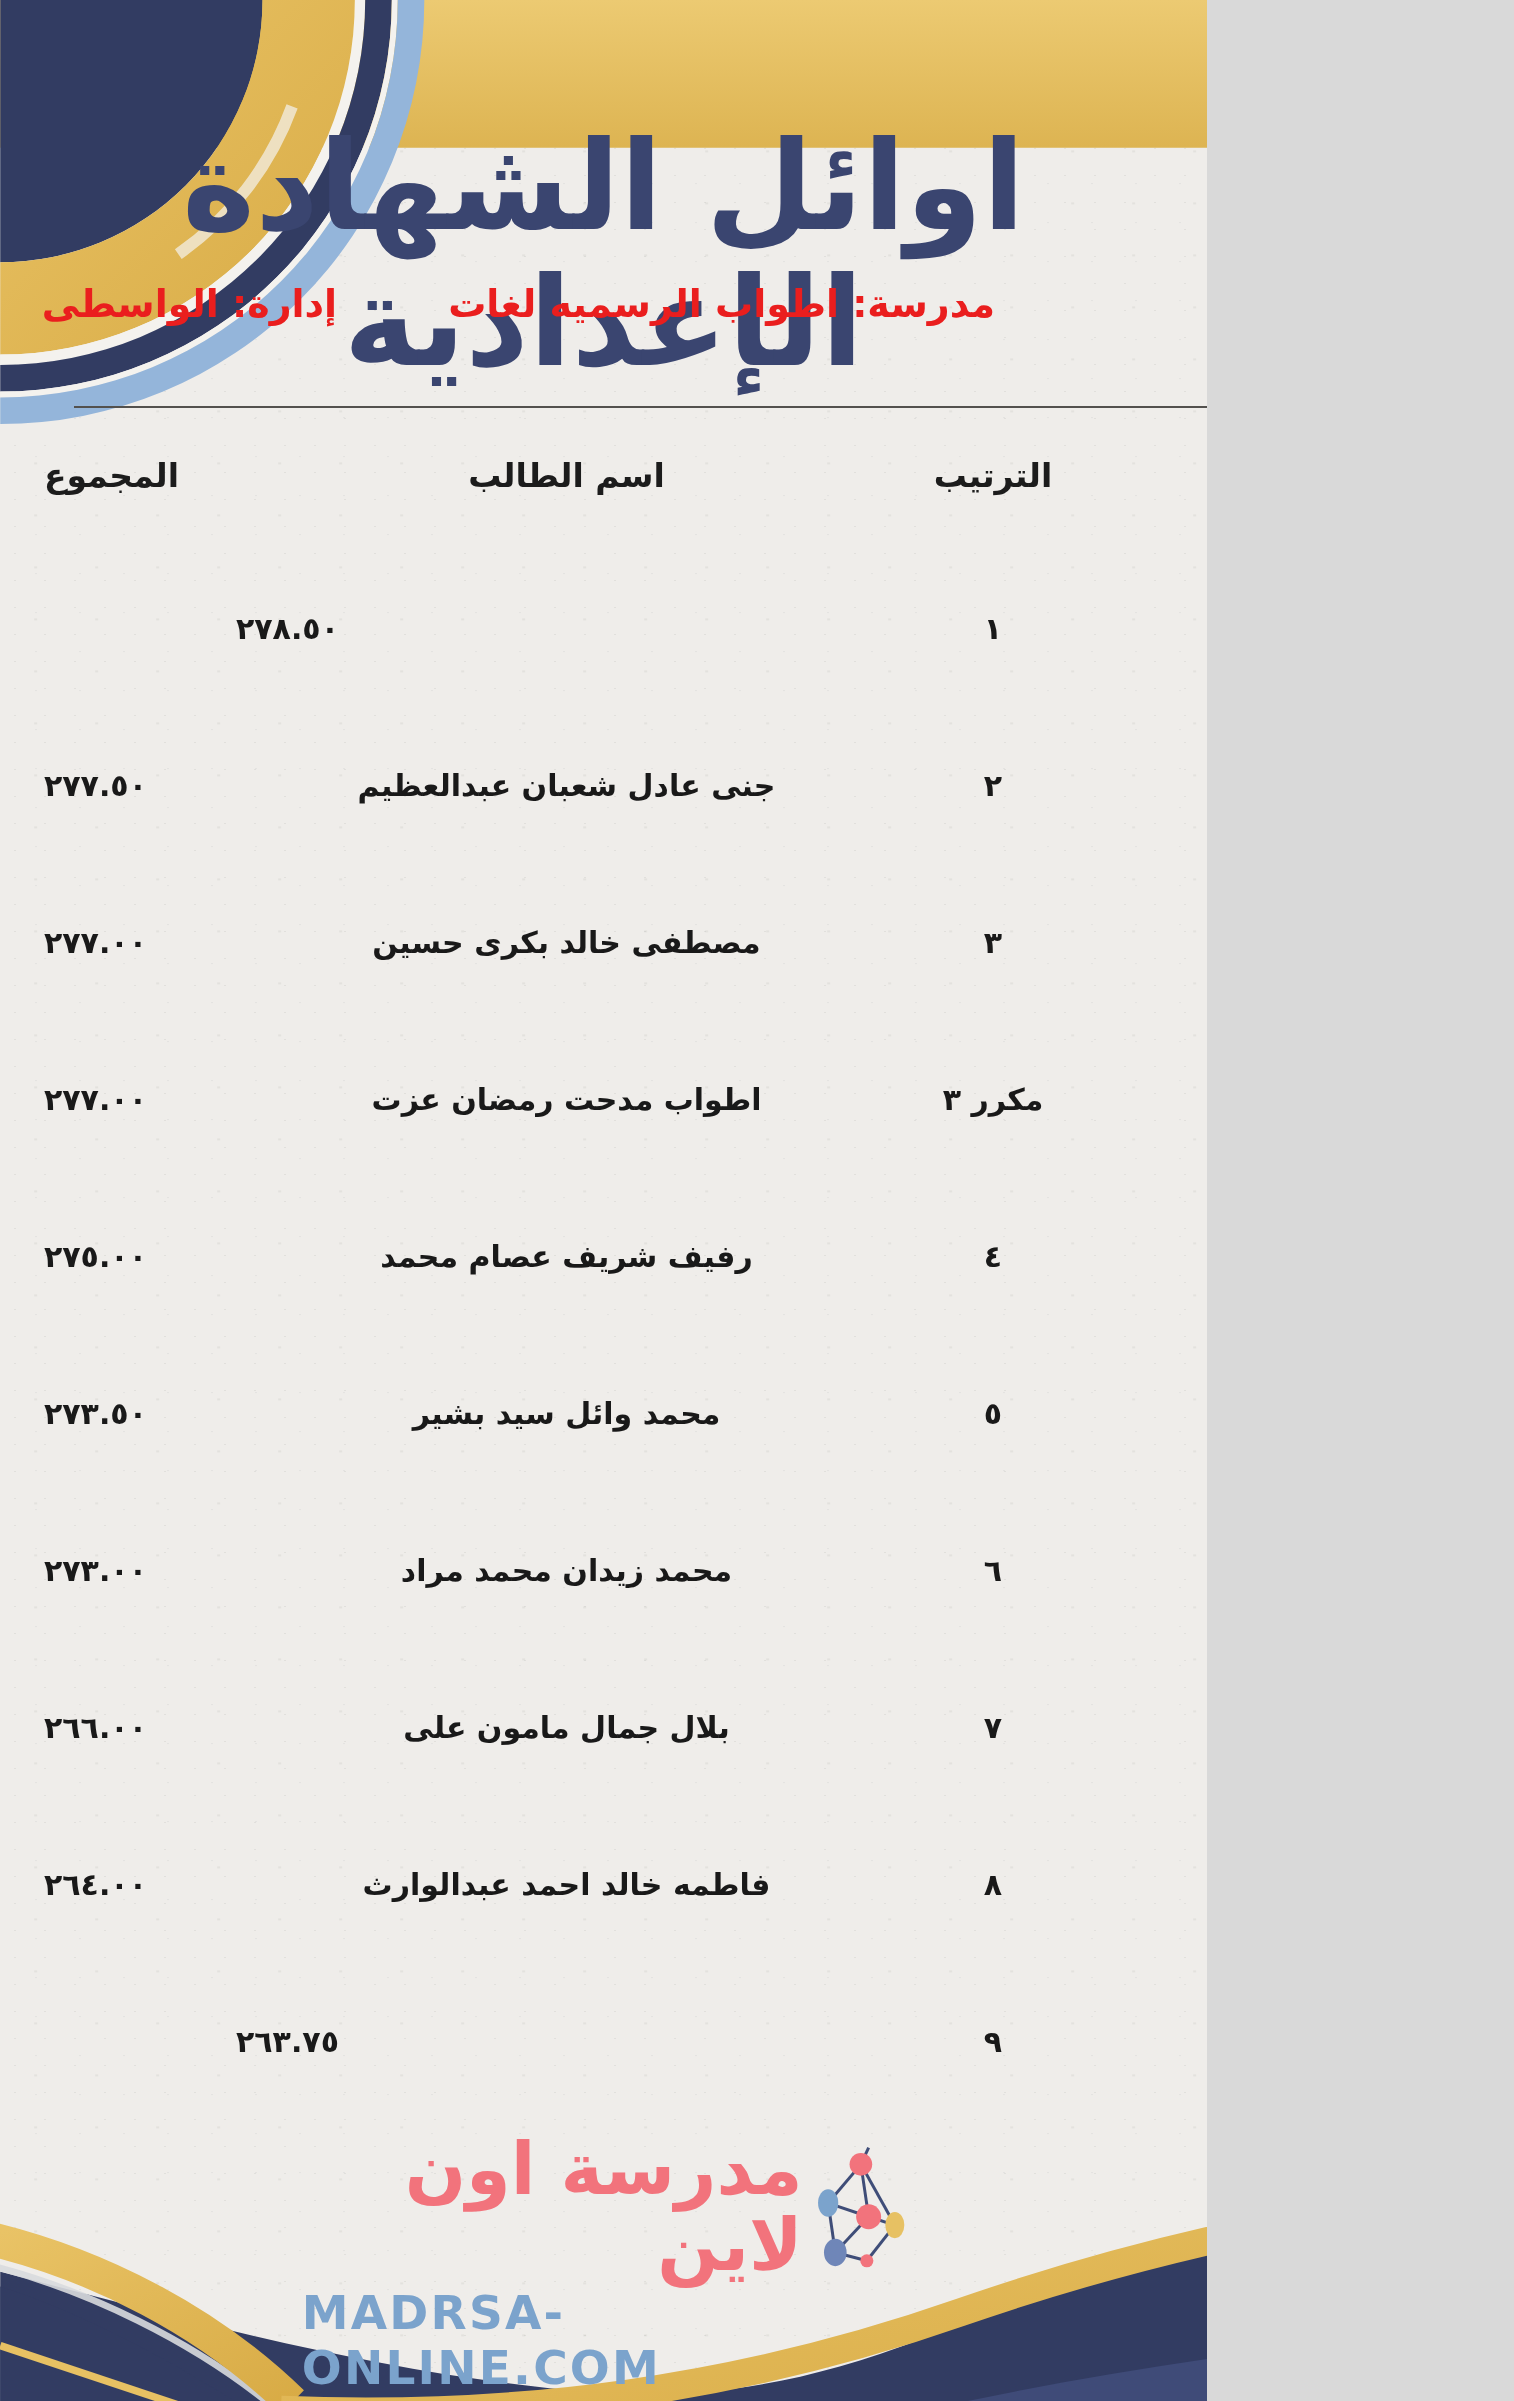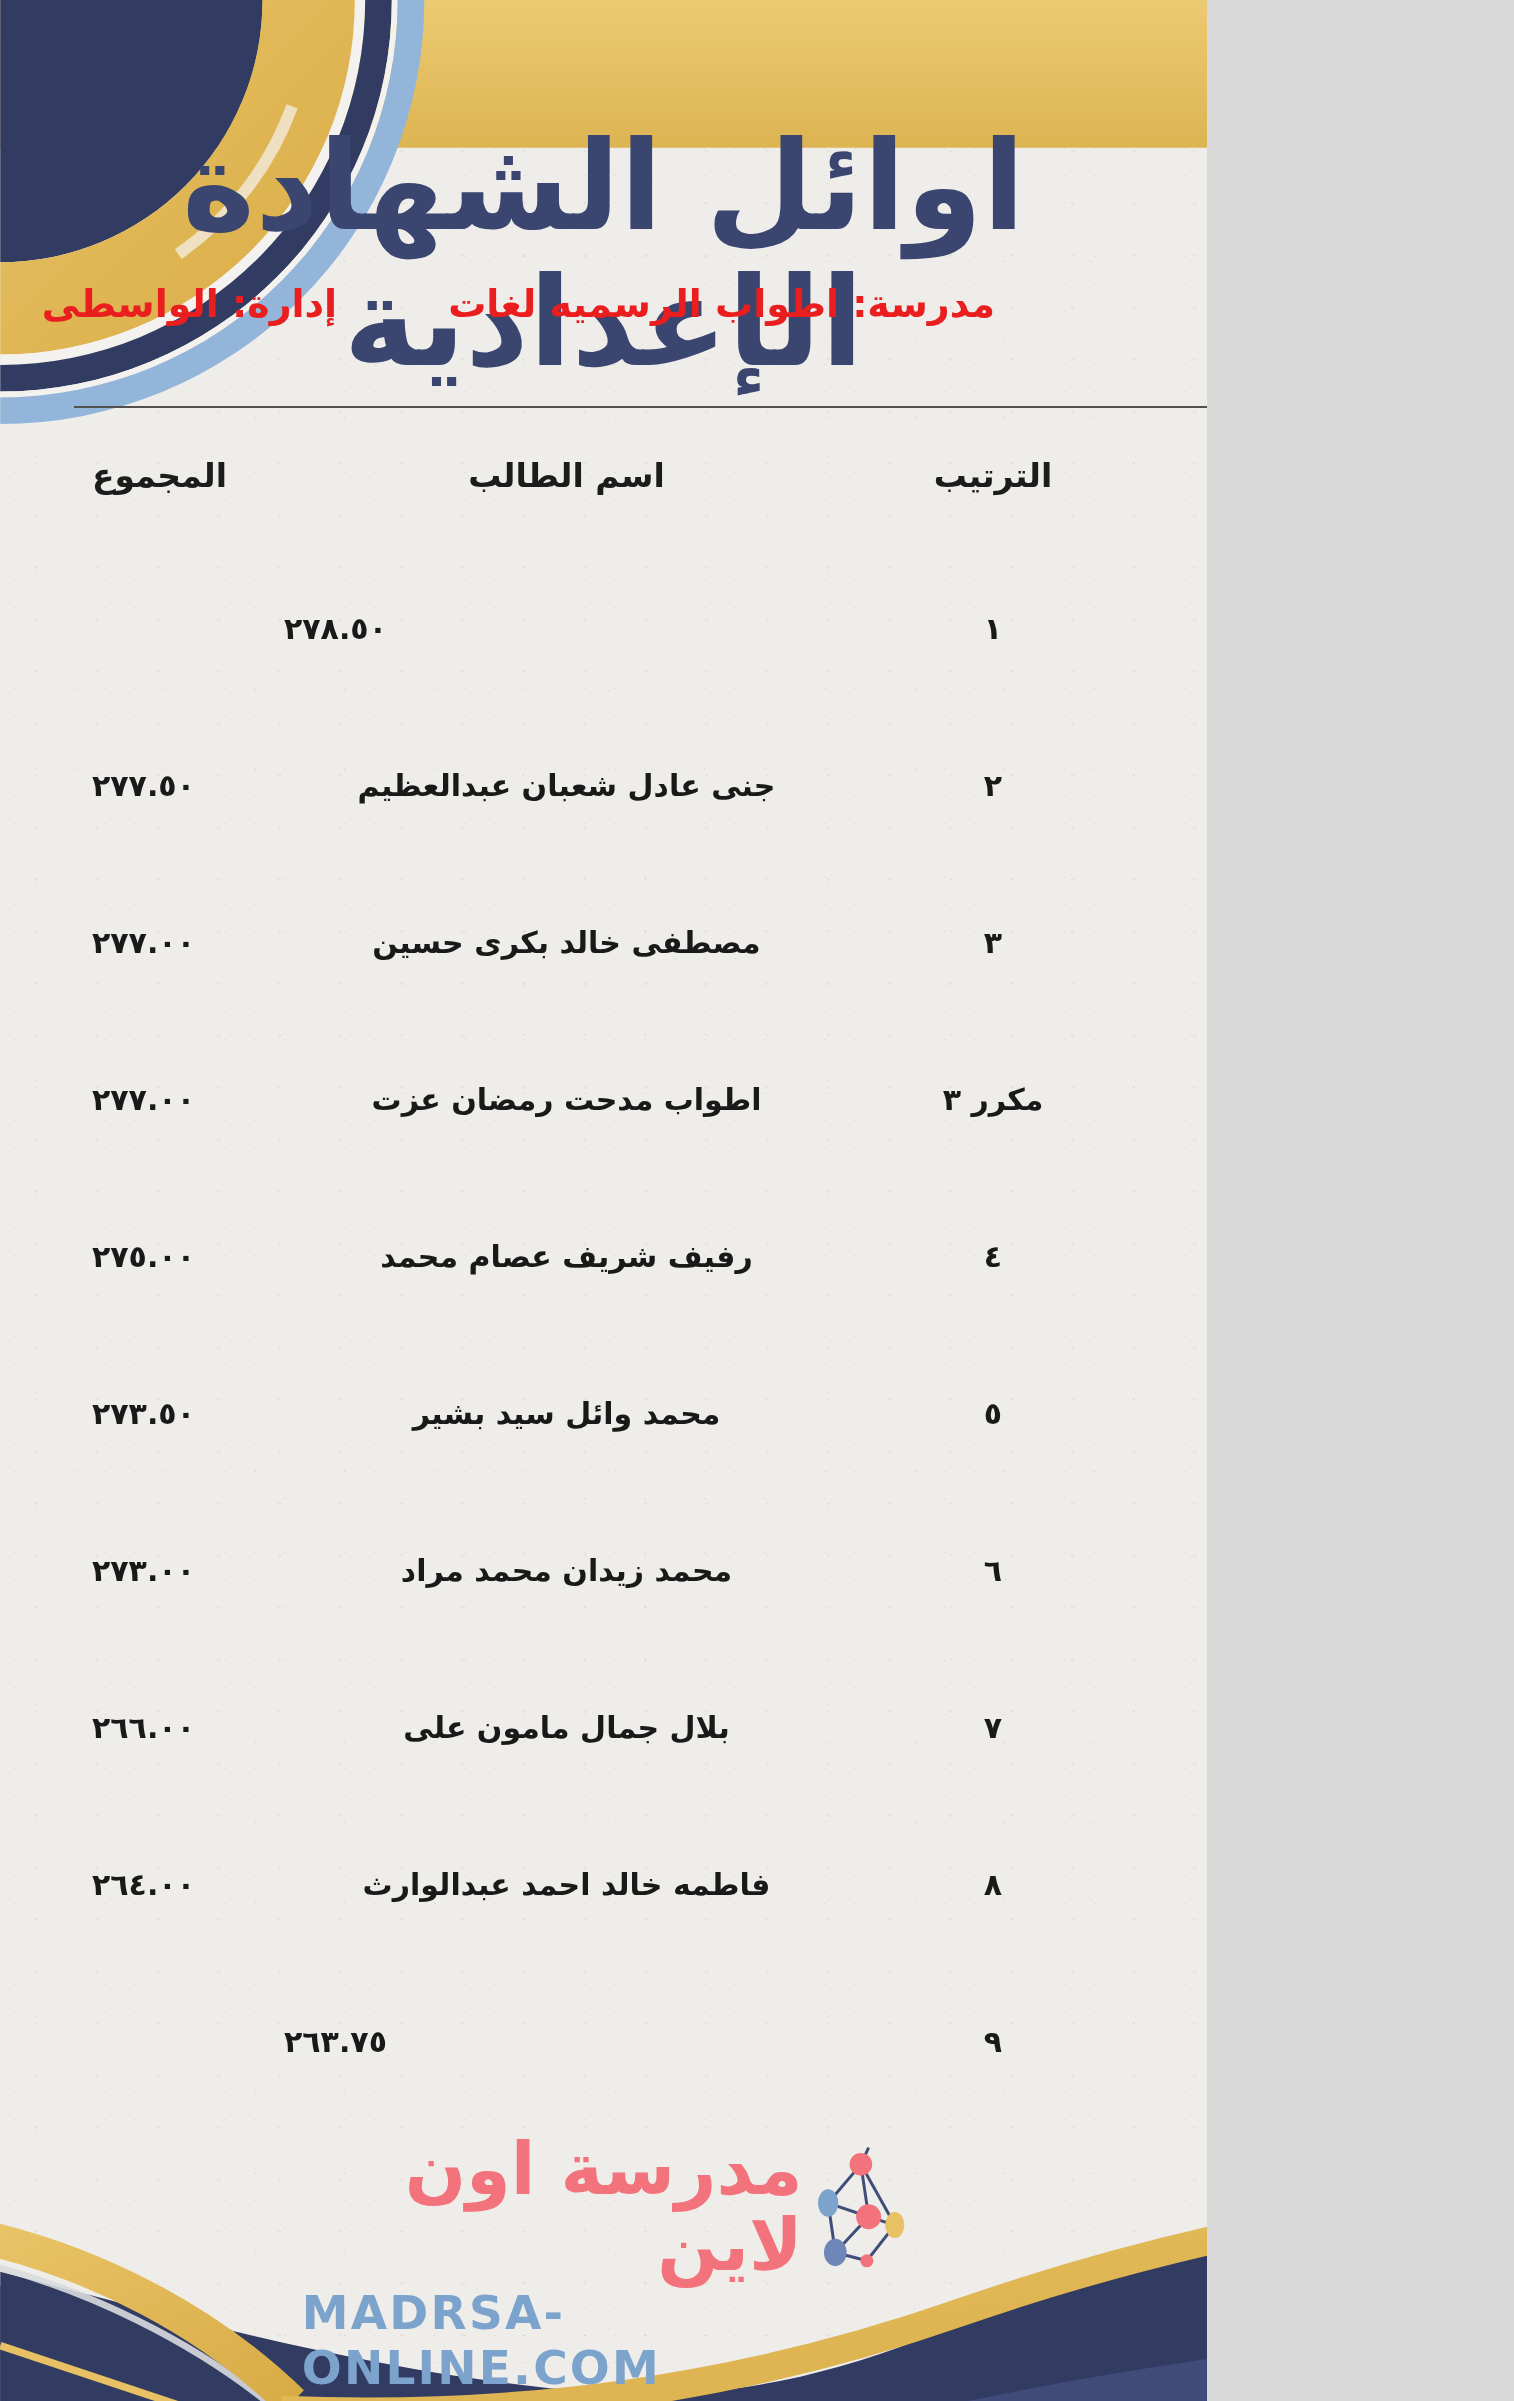--- a/index.html
+++ b/index.html
@@ -44,21 +44,21 @@
   .t-row{
     display:grid;
     grid-template-columns:192px 1fr 192px;
     align-items:center;
     direction:rtl;
   }
   .t-head{height:96px;margin-bottom:26.6px;font-weight:bold;font-size:33px;color:#1c1c1c;}
   .t-data{height:157px;font-weight:bold;font-size:30px;color:#191919;}
   .c-rank{text-align:center;}
   .c-name{text-align:center;}
-  .c-total{text-align:left;direction:rtl;margin-left:48px;}
+  .c-total{text-align:left;direction:rtl;}
 
   .footer-logo{
     position:absolute;top:2132px;left:50%;transform:translateX(-50%);
     display:flex;flex-direction:row;align-items:flex-start;gap:13.3px;
   }
   .logo-texts{display:flex;flex-direction:column;align-items:center;}
   .logo-ar{
     direction:rtl;font-size:72px;font-weight:bold;color:#f2737c;line-height:1.05;
   }
   .logo-domain{

